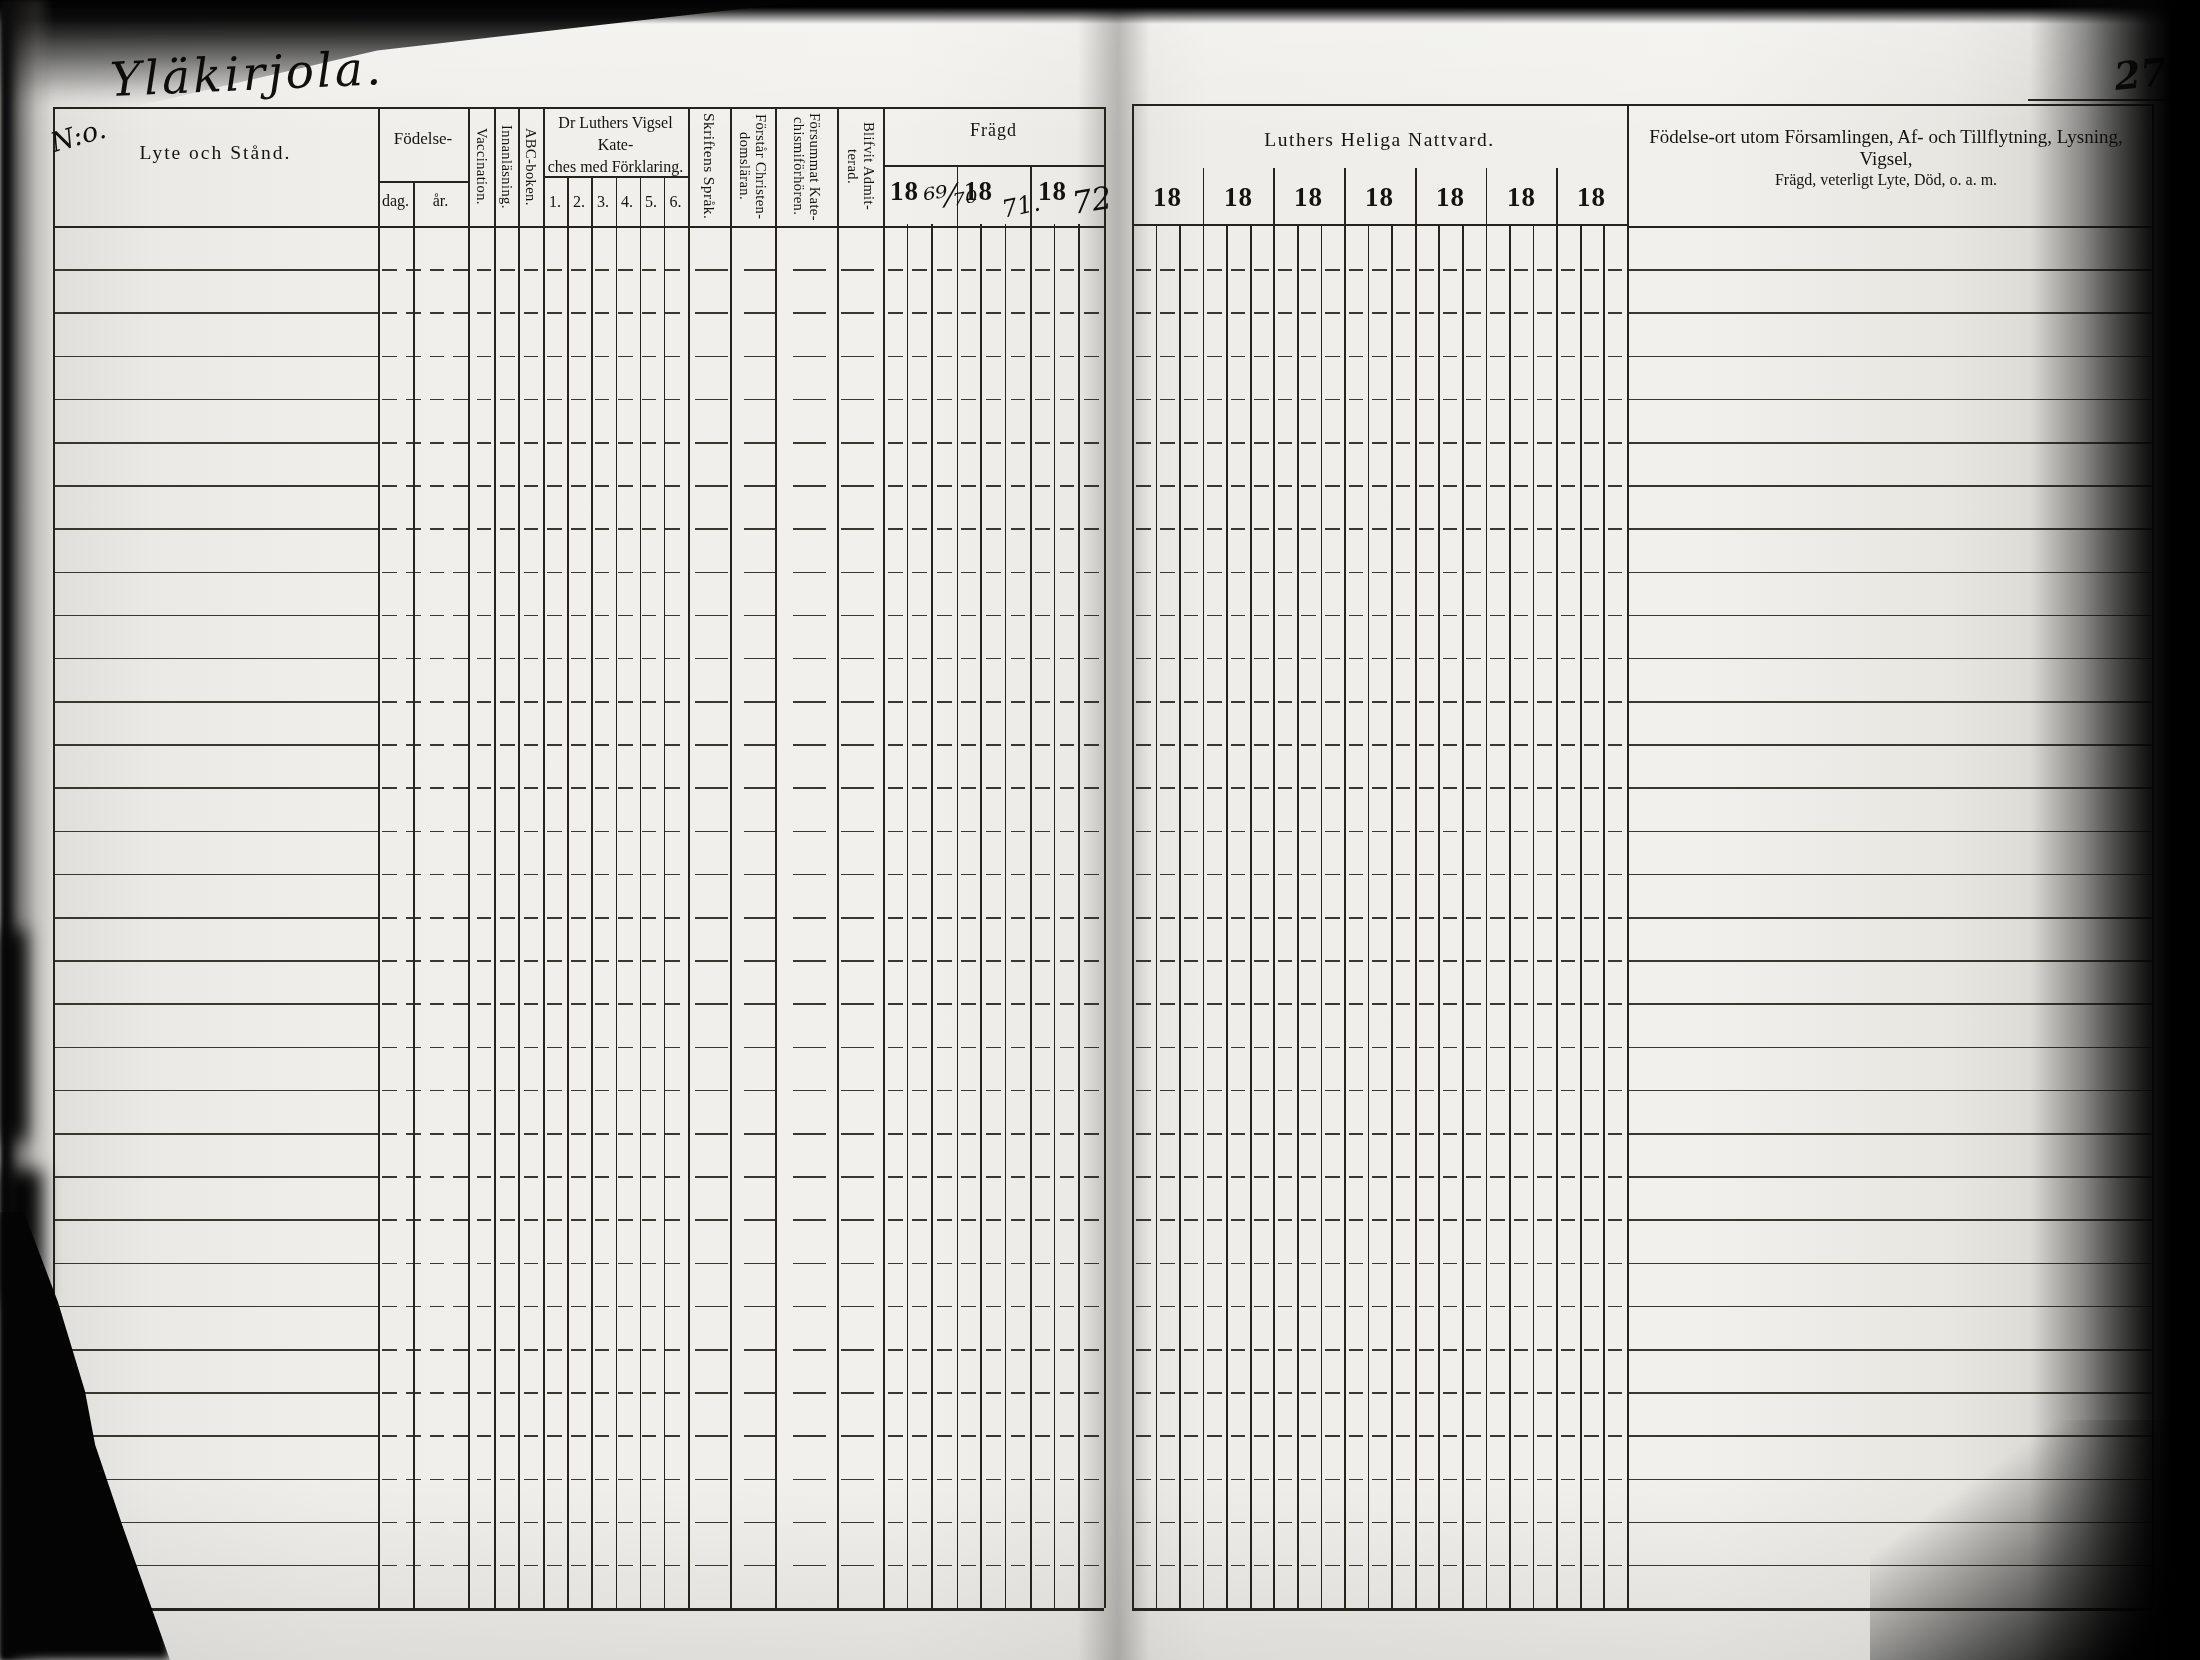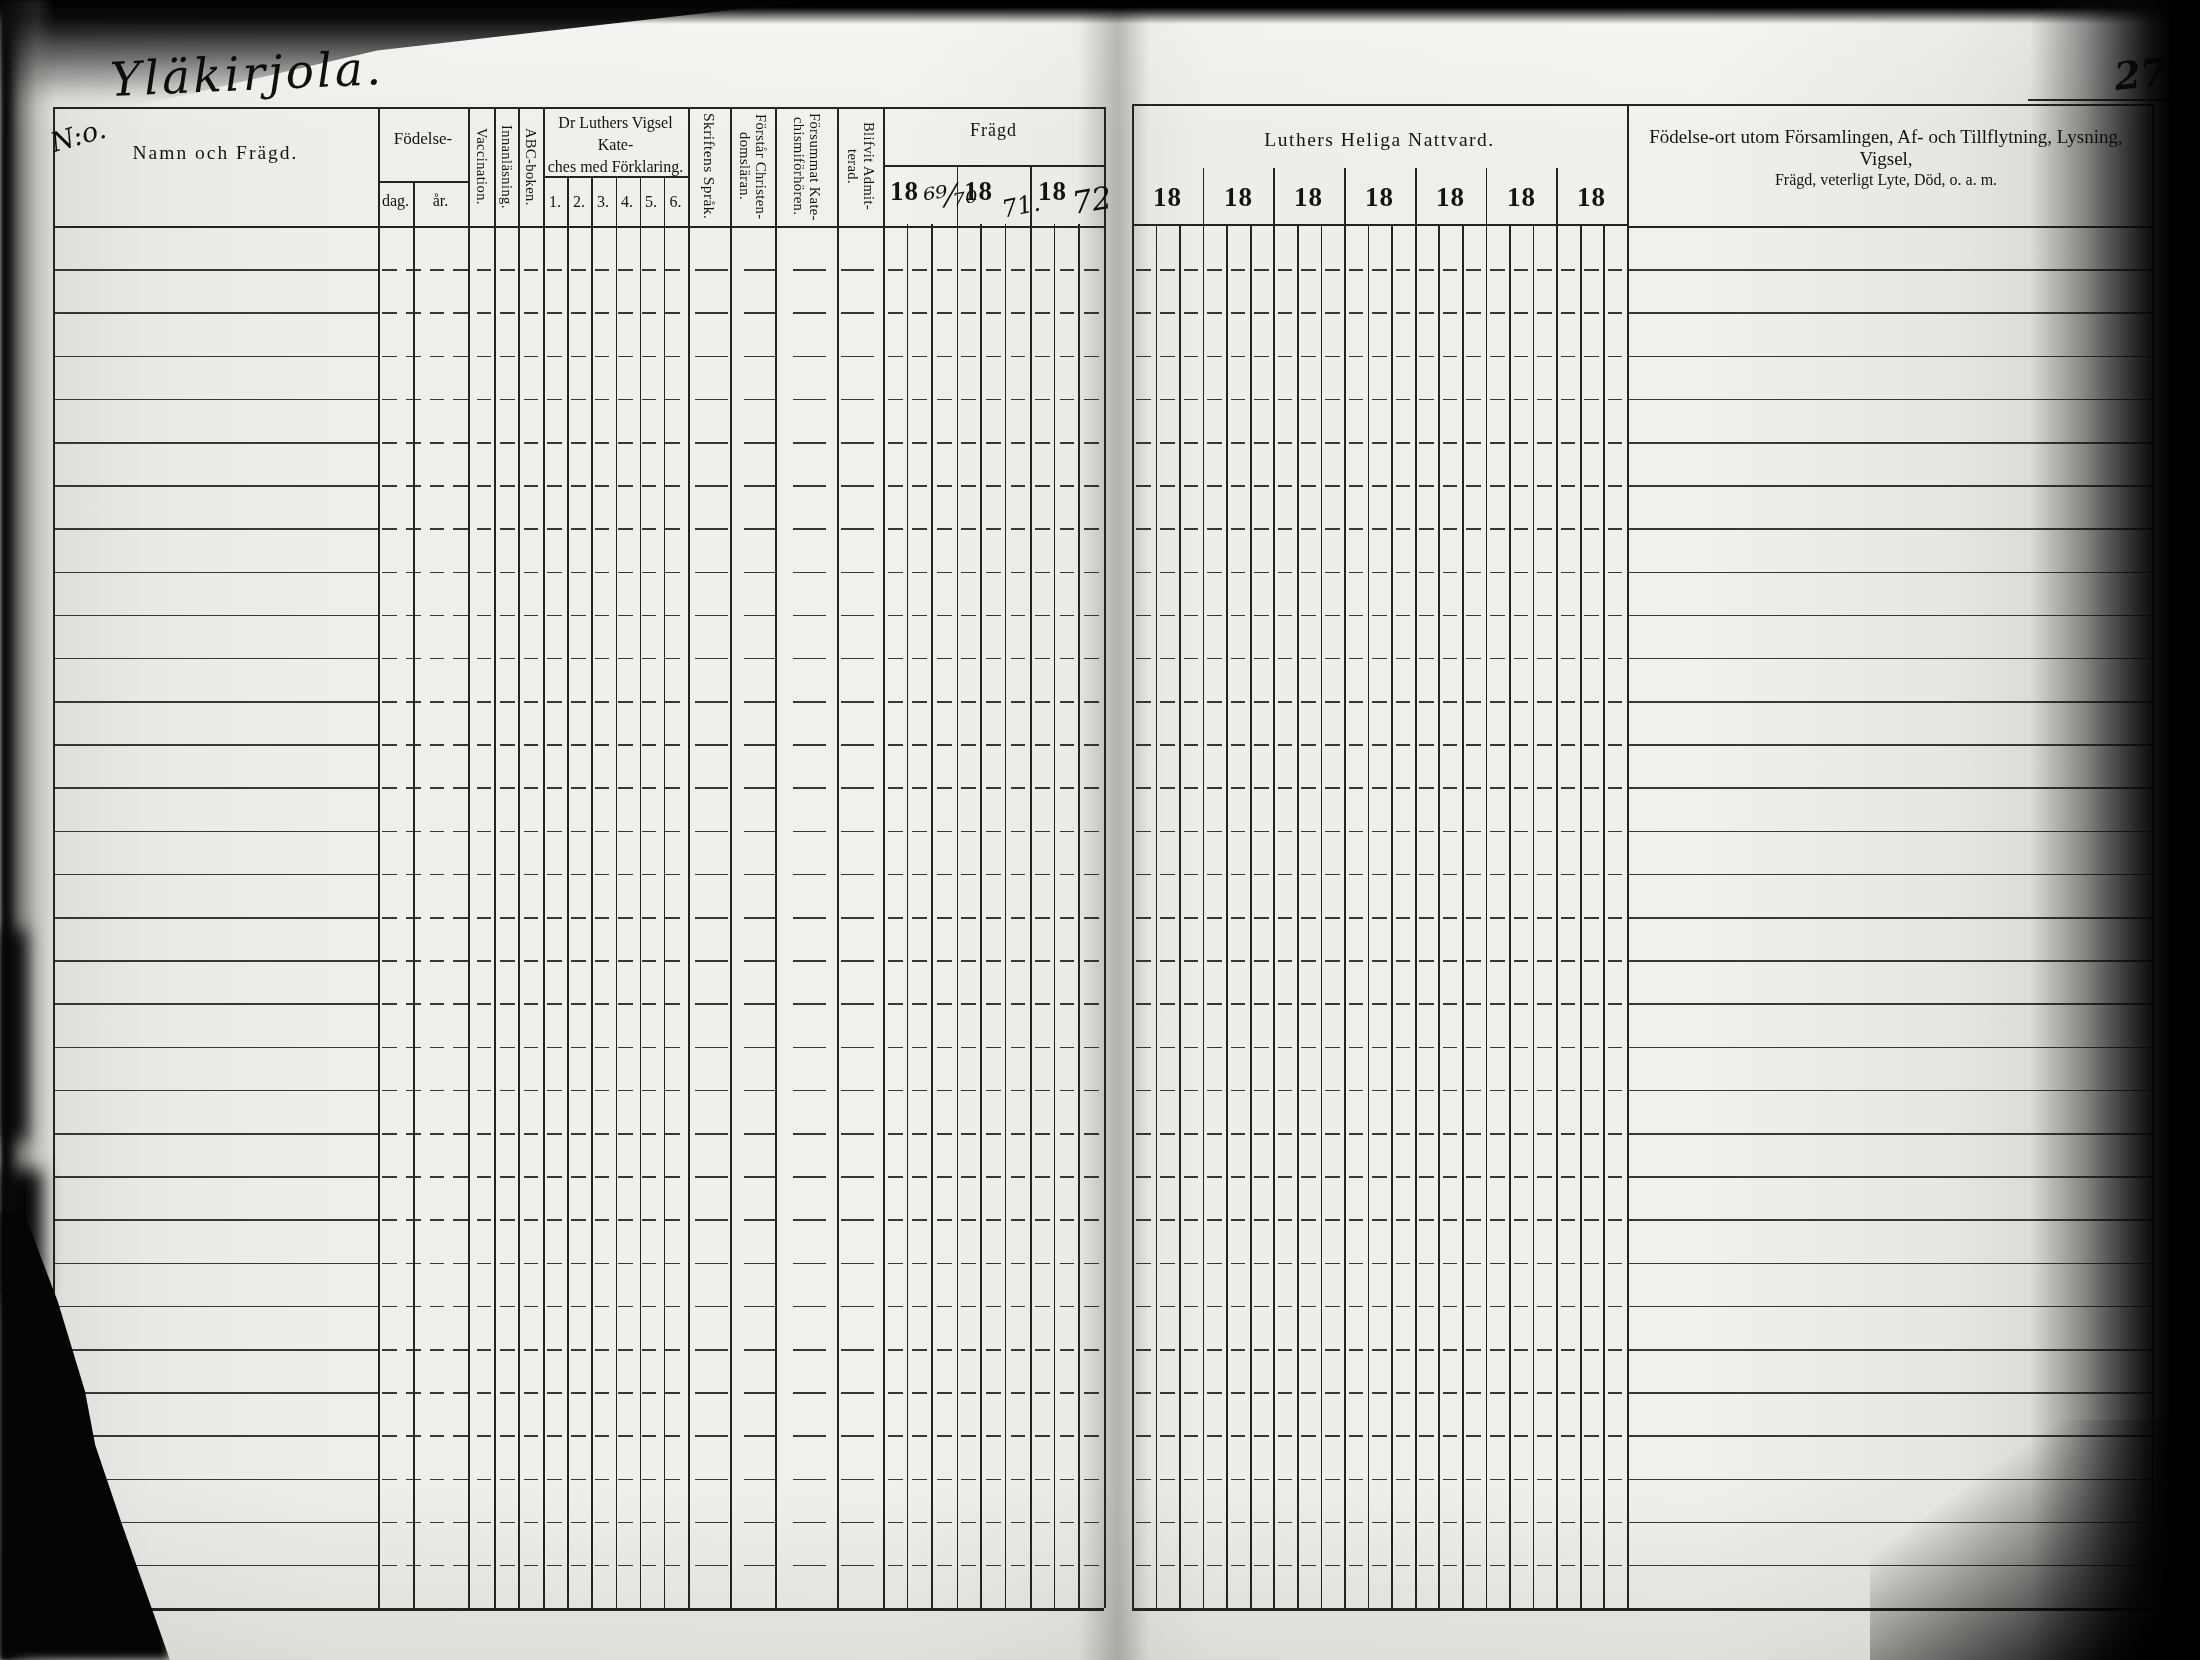--- a/index.html
+++ b/index.html
@@ -304,21 +304,21 @@
       <div class="dashW" style="left: 688px; top: 1564.89px; width: 195px;"></div>
       <div class="dashF2" style="left: 883px; top: 1564.89px; width: 221px;"></div>
       <div class="dashF" style="left: 1132px; top: 1564.89px; width: 495px;"></div>
       <div class="solidR" style="left: 1627px; top: 1564.89px; width: 525px;"></div>
     </div>
 
   <div class="hand" style="left:110px;top:46px;font-size:47px;letter-spacing:3px;transform:rotate(-2.5deg);">Yläkirjola.</div>
   <div class="hand" style="left:50px;top:120px;font-size:27px;transform:rotate(-16deg);">N:o.</div>
   <div class="hand" style="left:2114px;top:50px;font-size:38px;font-weight:bold;transform:rotate(-6deg);">276</div>
 
-  <div class="print center" style="left:53px;width:325px;top:140px;height:26px;font-size:19.5px;letter-spacing:2px;">Namn och Frägd.</div>
+  <div class="print center" style="left:53px;width:325px;top:140px;height:26px;font-size:19.5px;letter-spacing:2px;">Lyte och Stånd.</div>
 
   <div class="print center" style="left:378px;width:90px;top:128px;height:22px;font-size:17px;">Födelse-</div>
   <div class="print center" style="left:378px;width:35px;top:190px;height:22px;font-size:16px;">dag.</div>
   <div class="print center" style="left:413px;width:55px;top:190px;height:22px;font-size:16px;">år.</div>
 
   <div class="vcol" style="left:468px;width:26px;">
     <span>Vaccination.</span>
   </div>
   <div class="vcol" style="left:494px;width:24px;">
     <span>Innanläsning.</span>

